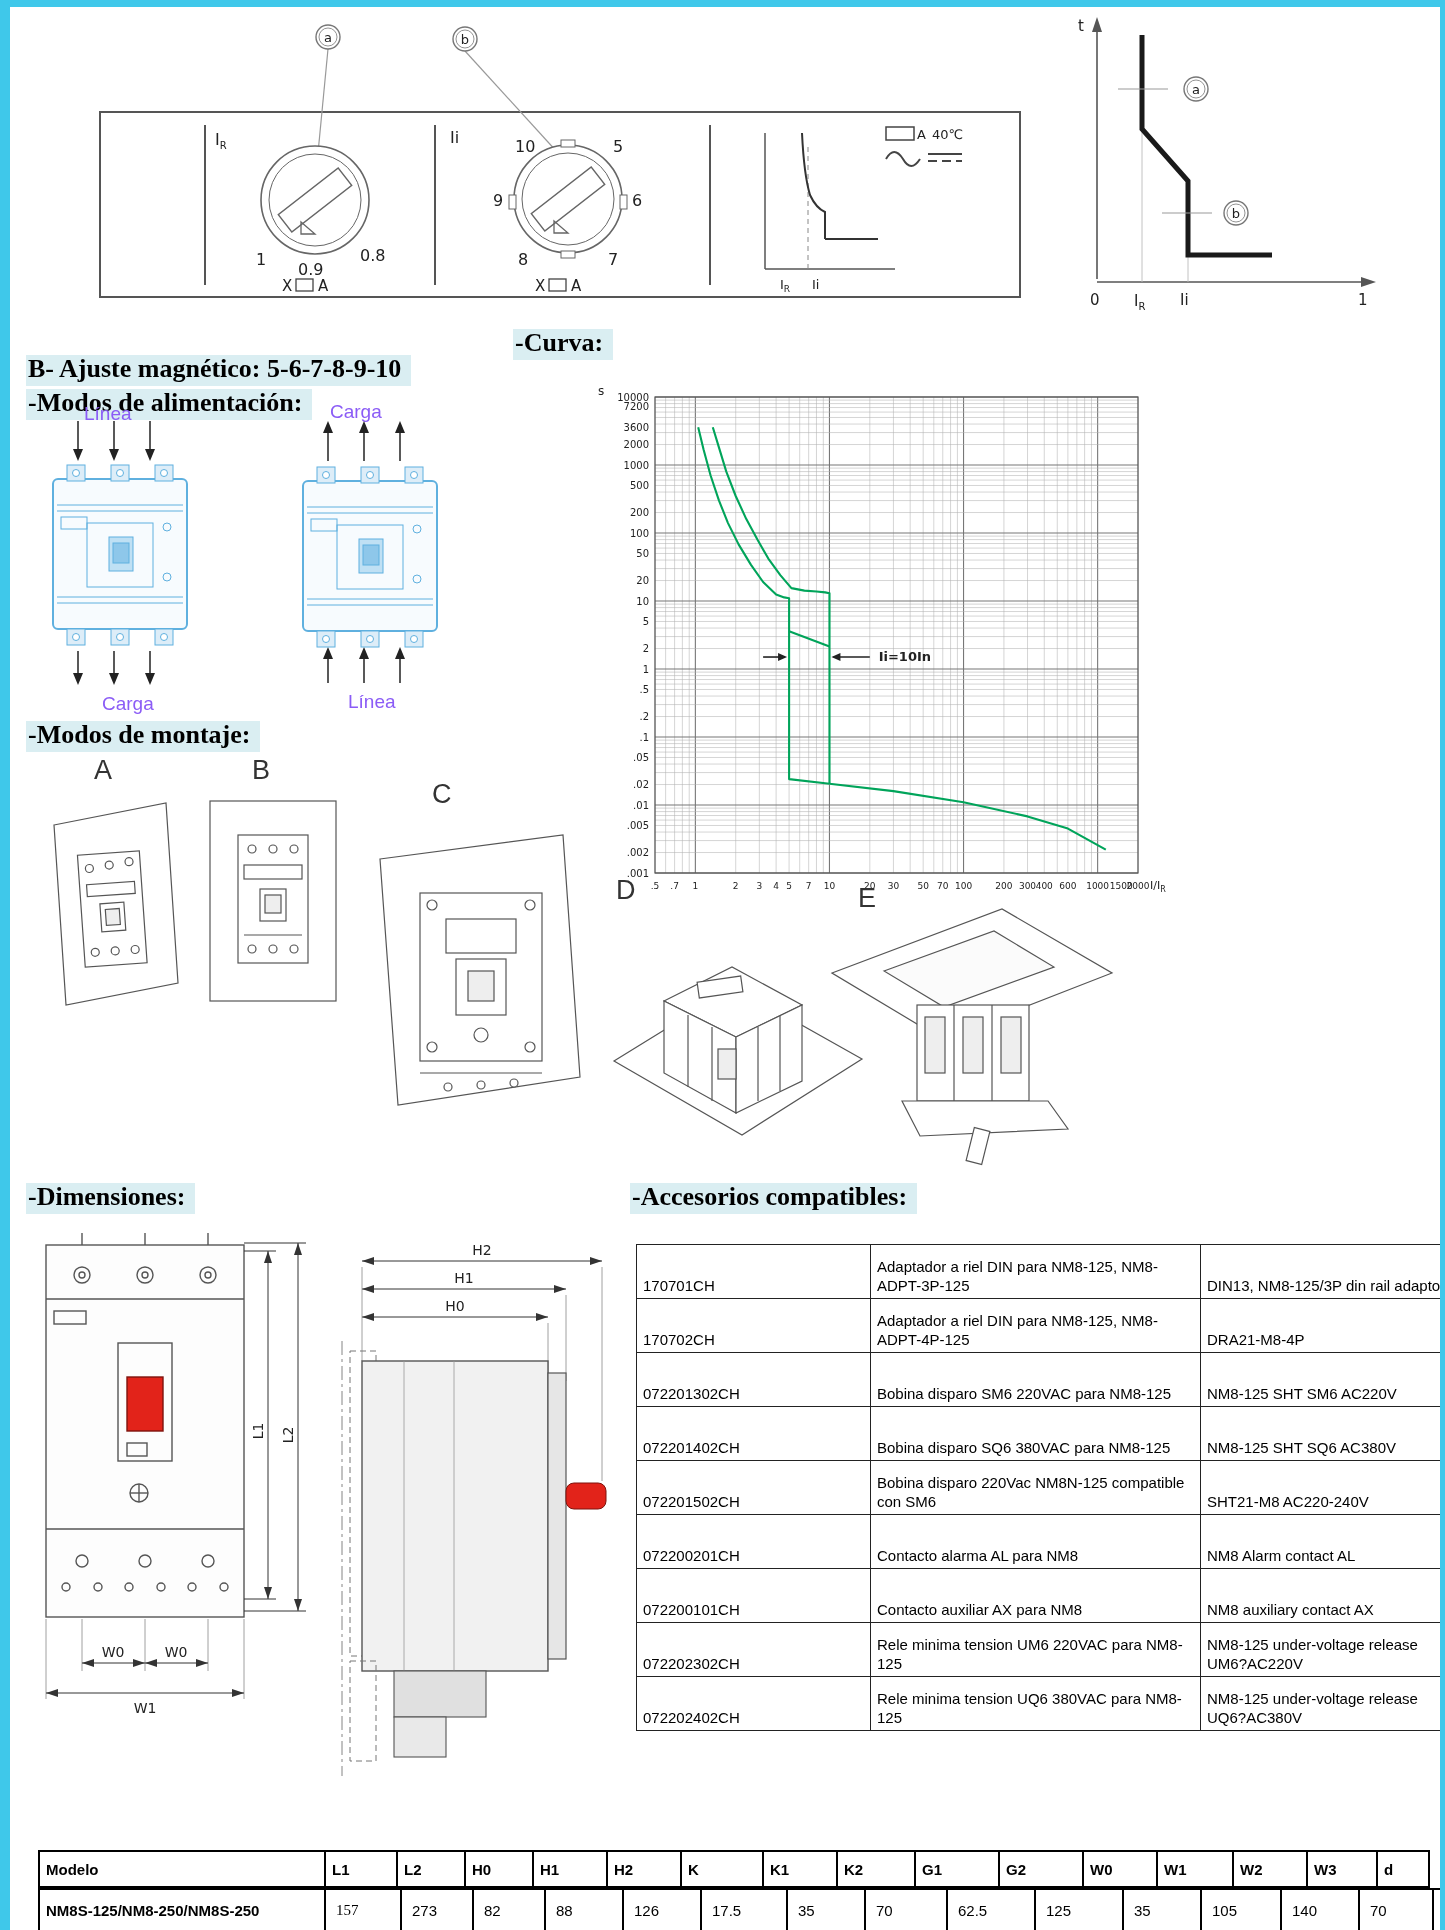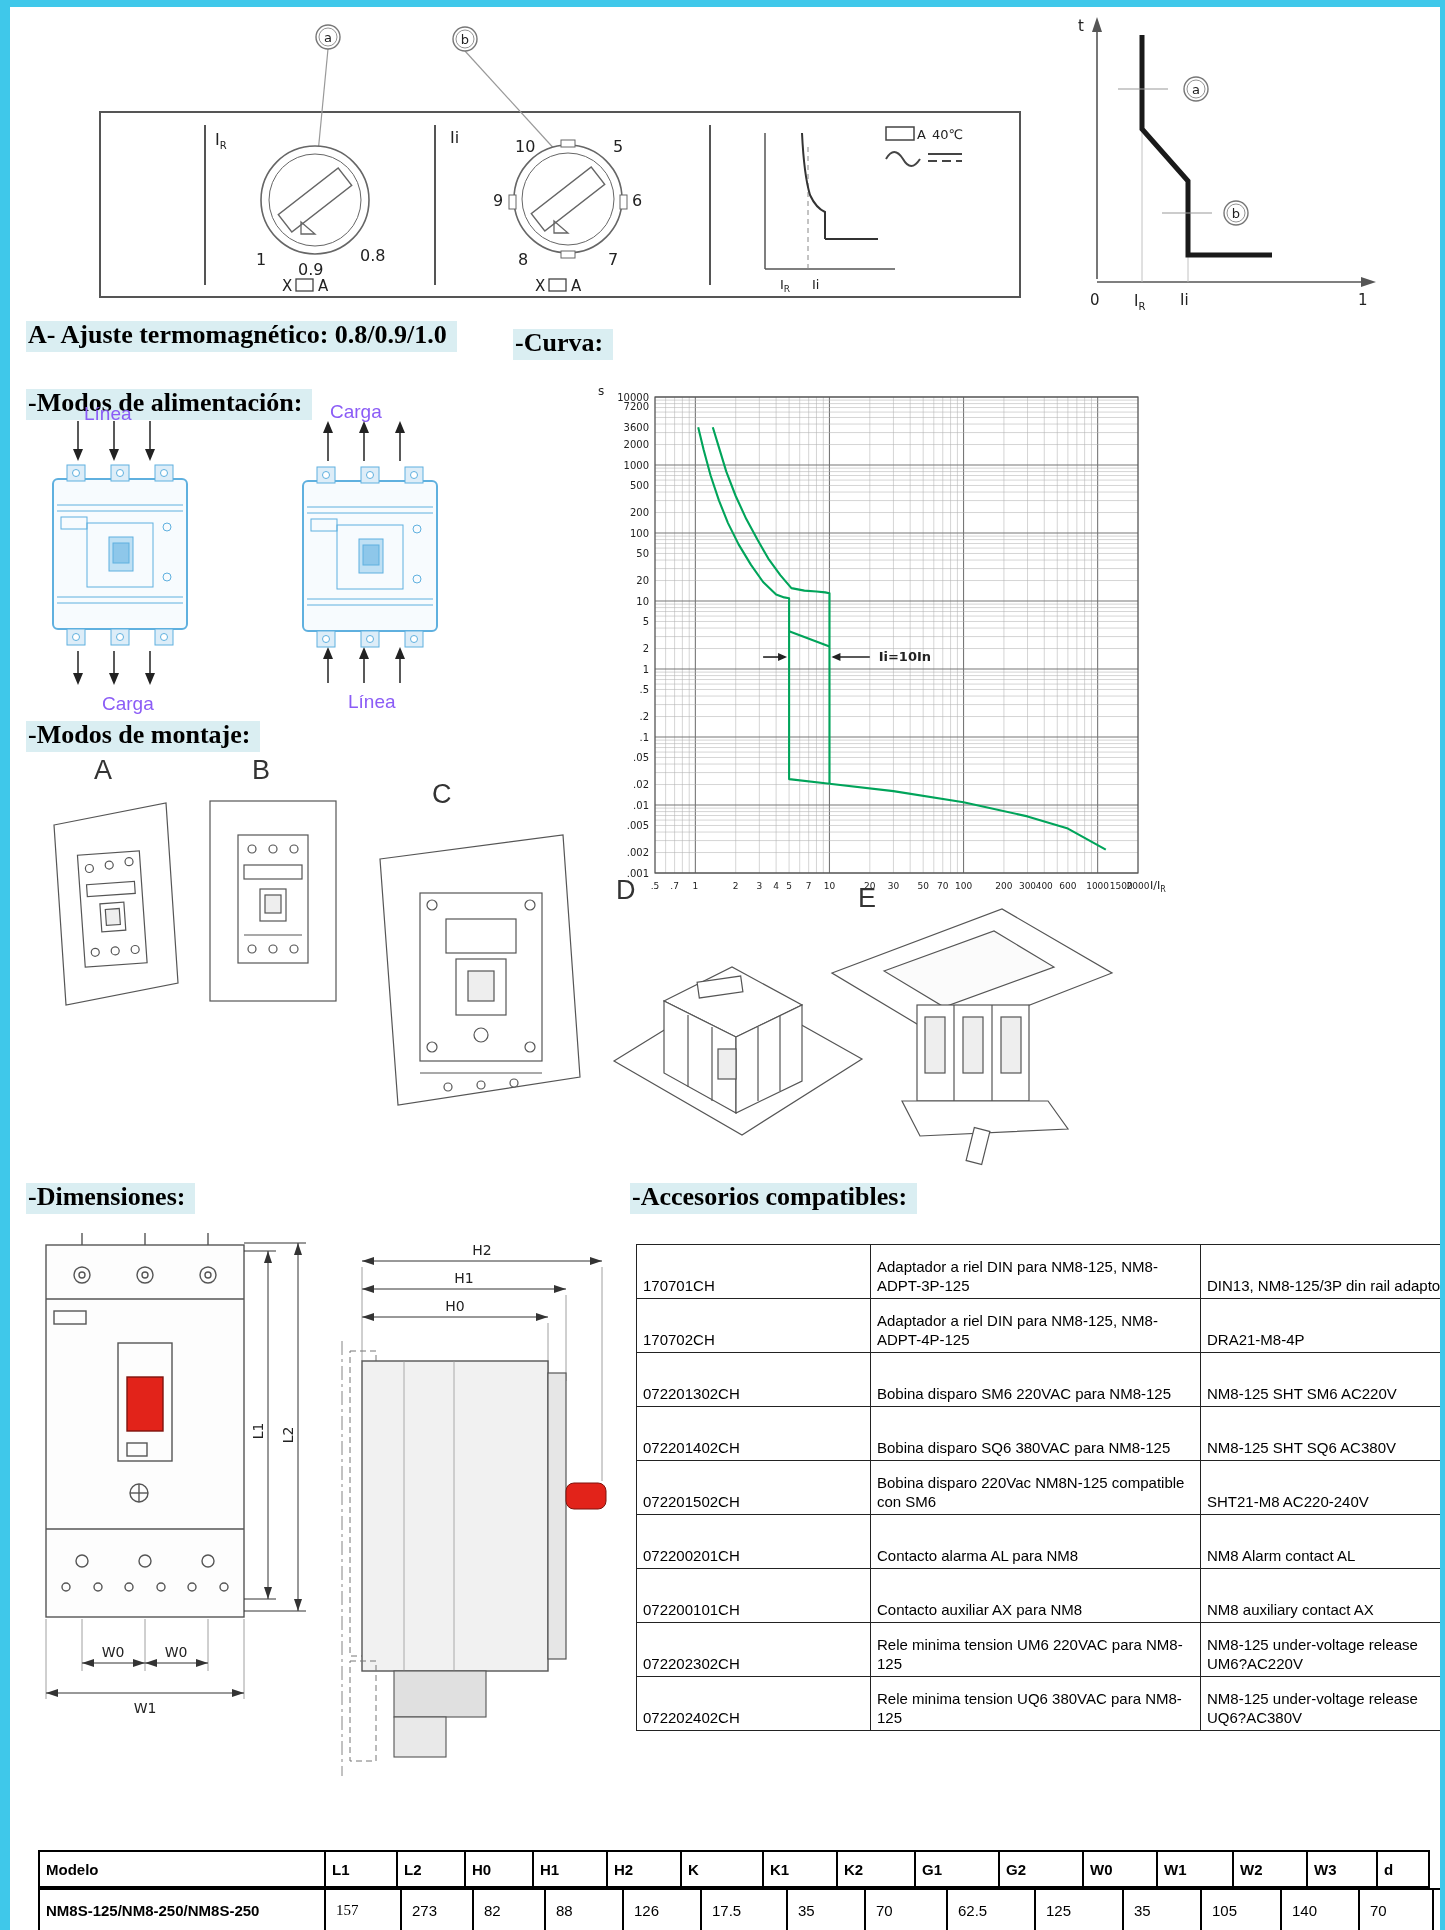--- a/index.html
+++ b/index.html
@@ -118,21 +118,21 @@
       <circle cx="1226" cy="206" r="12" fill="#fff" stroke="#777" stroke-width="1.4"></circle>
       <circle cx="1226" cy="206" r="9" fill="none" stroke="#777" stroke-width="0.8"></circle>
       <text x="1226" y="211" text-anchor="middle" font-size="13">b</text>
       <text x="1080" y="298" font-size="15">0</text>
       <text x="1124" y="299" font-size="15"><tspan>I</tspan><tspan dy="4" font-size="10">R</tspan></text>
       <text x="1170" y="298" font-size="15">Ii</text>
       <text x="1348" y="298" font-size="15">1</text>
     </g>
   </svg>
 
-  <div class="h" style="left:16px;top:314px">A- Ajuste termomagnético: 0.8/0.9/1.0</div>
+  <div class="h" style="left:16px;top:348px">B- Ajuste magnético: 5-6-7-8-9-10</div>
   <div class="h" style="left:16px;top:382px">-Modos de alimentación:</div>
   <div class="h" style="left:503px;top:322px">-Curva:</div>
 
   <div class="plabel" style="left:74px;top:396px">Línea</div>
   <div class="plabel" style="left:92px;top:686px">Carga</div>
   <div class="plabel" style="left:320px;top:394px">Carga</div>
   <div class="plabel" style="left:338px;top:684px">Línea</div>
 
   <svg style="left:40px;top:412px" width="150" height="270" viewBox="0 0 150 270">
     <g stroke="#222" stroke-width="1.5">

